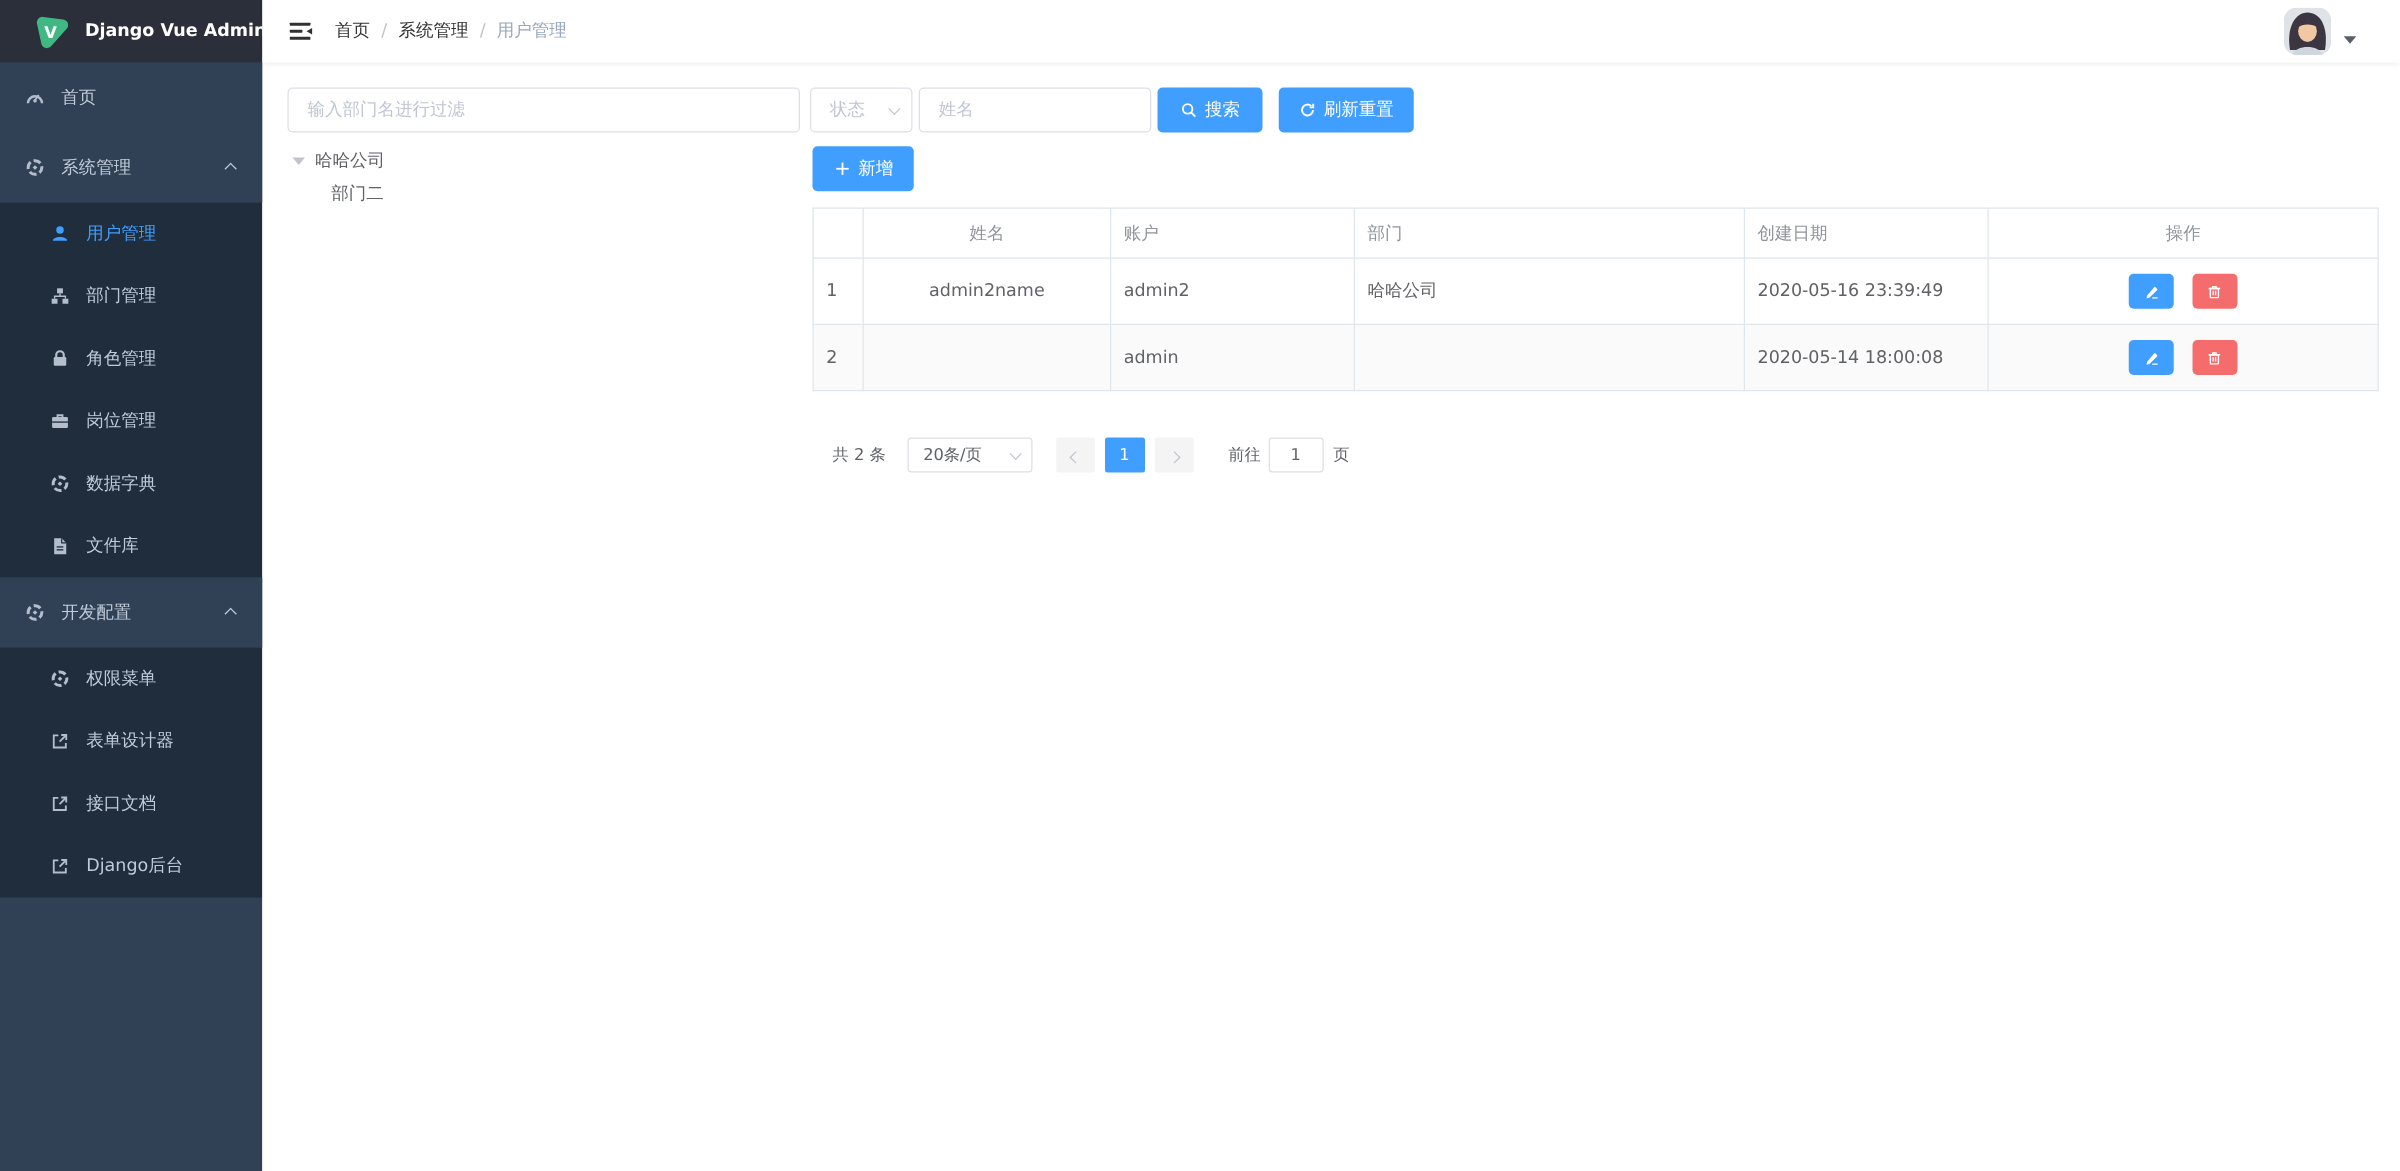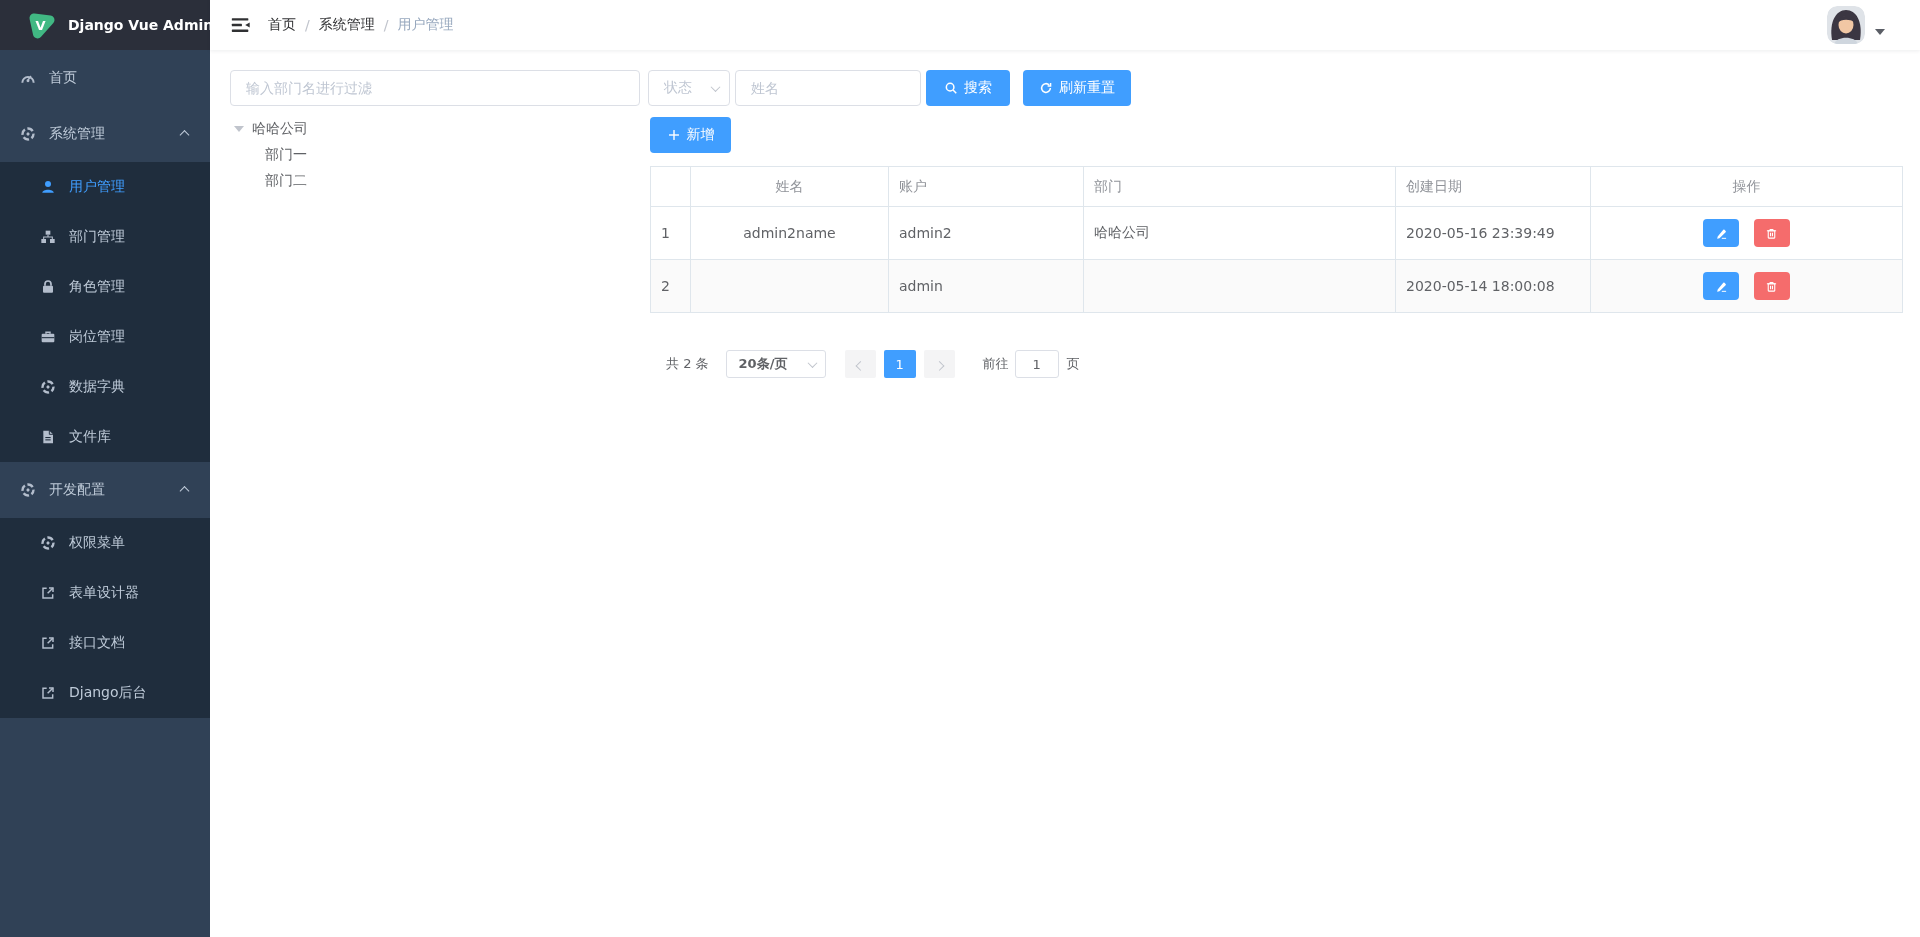--- a/index.html
+++ b/index.html
@@ -83,21 +83,21 @@
               display:inline-flex; align-items:center; justify-content:center; vertical-align:middle; }
   .mini-btn svg { width:13px; height:13px; display:block; }
   .edit-btn { background:#409EFF; }
   .del-btn { background:#f56c6c; margin-left:10px; }
 
   
   .pagination { margin-top:37px; display:flex; align-items:center; padding-left:16px; font-size:13px; color:#606266; }
   .pg-total { white-space:nowrap; }
   .size-select { width:100px; height:28px; margin-left:17px; border:1px solid #dcdfe6; border-radius:3px;
                  display:flex; align-items:center; justify-content:space-between; padding:0 9px 0 12px;
-                 color:#606266; cursor:pointer; font-size:13px; background:#fff;font-weight:bold; }
+                 color:#606266; cursor:pointer; font-size:13px; background:#fff; }
   .pg-btn { min-width:31px; height:28px; background:#f4f4f5; border:none; border-radius:2px; cursor:pointer;
             display:inline-flex; align-items:center; justify-content:center; }
   .pg-prev { margin-left:19px; }
   .pg-next { margin-left:8px; }
   .chev-l { width:7px; height:7px; border-left:1.6px solid #c0c4cc; border-top:1.6px solid #c0c4cc;
             transform:rotate(-45deg) translate(-1px,1px); }
   .chev-r { width:7px; height:7px; border-right:1.6px solid #c0c4cc; border-top:1.6px solid #c0c4cc;
             transform:rotate(45deg) translate(1px,1px); }
   .pg-num { min-width:32px; height:28px; margin-left:8px; background:#409EFF; color:#fff; border:none;
             border-radius:2px; font-size:13px; font-family:inherit; cursor:pointer; }
@@ -322,24 +322,20 @@
           <span>刷新重置</span>
         </button>
       </div>
 
       <div class="body-row">
 
         <div class="tree-col">
           <div class="tree-node">
             <i class="tree-caret"></i>
             <span>哈哈公司</span>
-          </div>
-          <div class="tree-node child">
-            <span class="tree-caret-ph"></span>
-            <span>部门一</span>
           </div>
           <div class="tree-node child">
             <span class="tree-caret-ph"></span>
             <span>部门二</span>
           </div>
         </div>
 
         <div class="table-col">
           <button class="btn add-btn">
             <span>

